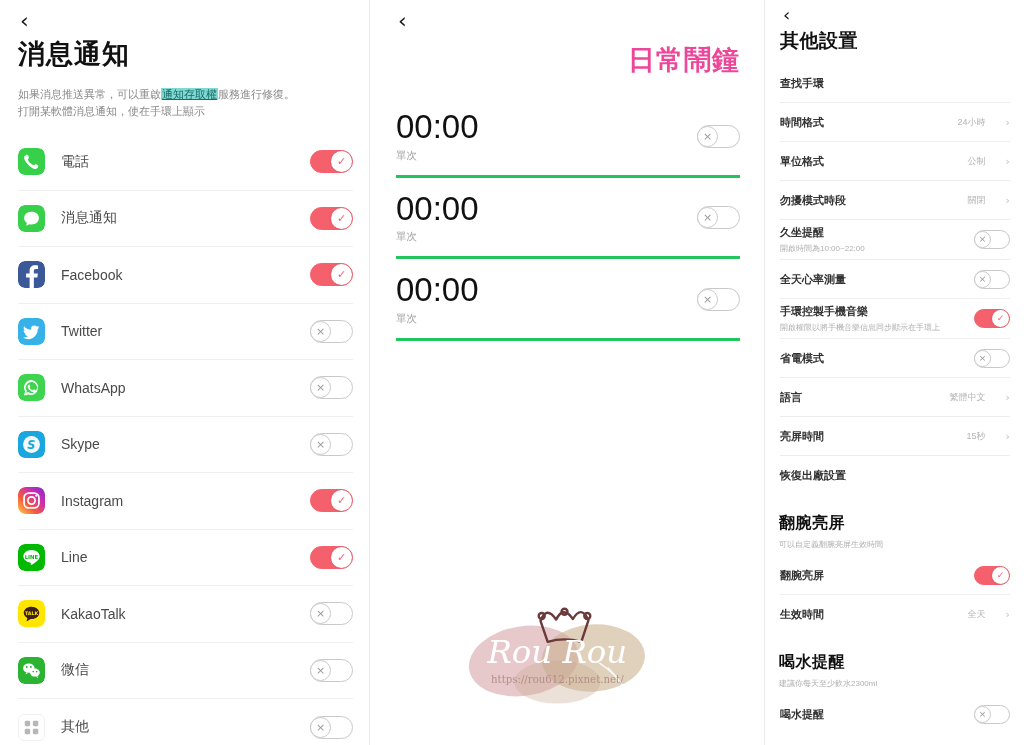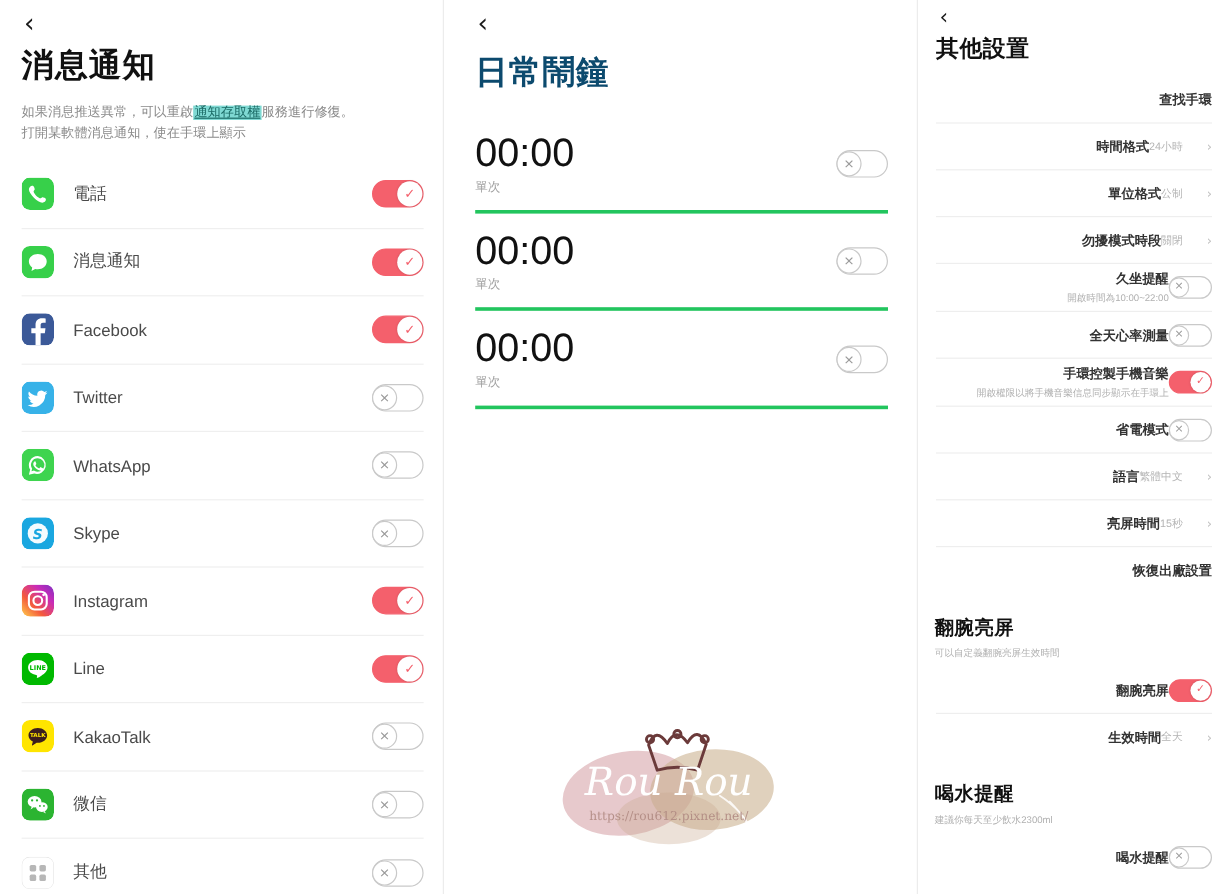--- a/index.html
+++ b/index.html
@@ -44,34 +44,34 @@
   .tg-lg .knob { width:21px; height:21px; }
   .tg-sm .knob { width:17px; height:17px; }
   .tg.on .knob { box-shadow: 0 0 2px rgba(0,0,0,.18); color:#f4606c; }
   .tg.off .knob { border:1px solid #c9c9c9; color:#9a9a9a; margin-left:-1px; }
   .tg-lg .knob span { font-size: 11px; }
   .tg-sm .knob span { font-size: 9px; }
 
   
   .panel-alarm { width: 396px; height:745px; position:relative; background:#fff;
                  border-left:1px solid #ececec; border-right:1px solid #ececec; padding: 0 24px; }
-  .p2-title { font-size: 27px; font-weight:700; color:#0c4a6e; margin: 10px 0 0 2px; letter-spacing:1px;}
+  .p2-title { font-size: 27px; font-weight:700; color:#ec4899; margin: 10px 0 0 2px; letter-spacing:1px;text-align:right;}
   .alarm-row { display:flex; align-items:center; border-bottom:3px solid #22c55e;
                padding: 14px 0 12px 0; margin-left:2px; }
   .alarm-left { flex:1; }
   .alarm-time { font-size: 33px; font-weight:400; color:#111; line-height:1.05; letter-spacing:0px;}
   .alarm-rep { font-size: 10.5px; color:#a0a0a0; margin-top: 4px; }
 
   .watermark { position:absolute; left: 86px; top: 592px; width: 205px; height: 120px; }
 
   
   .panel-other { width: 259px; height:745px; position:relative; background:#fff; padding: 0 14px; overflow:hidden;}
   .p3-title { font-size: 19px; font-weight:700; color:#111; margin: 3px 0 0 1px; letter-spacing:.5px;}
   .set-row { display:flex; align-items:center; min-height: 39px; border-bottom:1px solid #eeeeee;
-             margin-left:1px; padding: 5px 0; text-align: right; }
+             margin-left:1px; padding: 5px 0; }
   .set-row.nb { border-bottom:none; }
   .set-left { flex:1; }
   .set-label { font-size:11px; color:#333; font-weight:600; }
   .set-sub { font-size: 8px; color:#b0b0b0; margin-top:3px; }
   .set-val { font-size: 9px; color:#b4b4b4; margin-right: 20px; }
   .chev { color:#c2c2c2; font-size:11px; font-family:"DejaVu Sans",sans-serif; line-height:1;}
   .sec-head { margin-top: 18px; }
   .sec-title { font-size: 16px; font-weight:700; color:#111; letter-spacing:.5px;}
   .sec-sub { font-size: 8px; color:#b0b0b0; margin-top: 5px; }
 </style>

